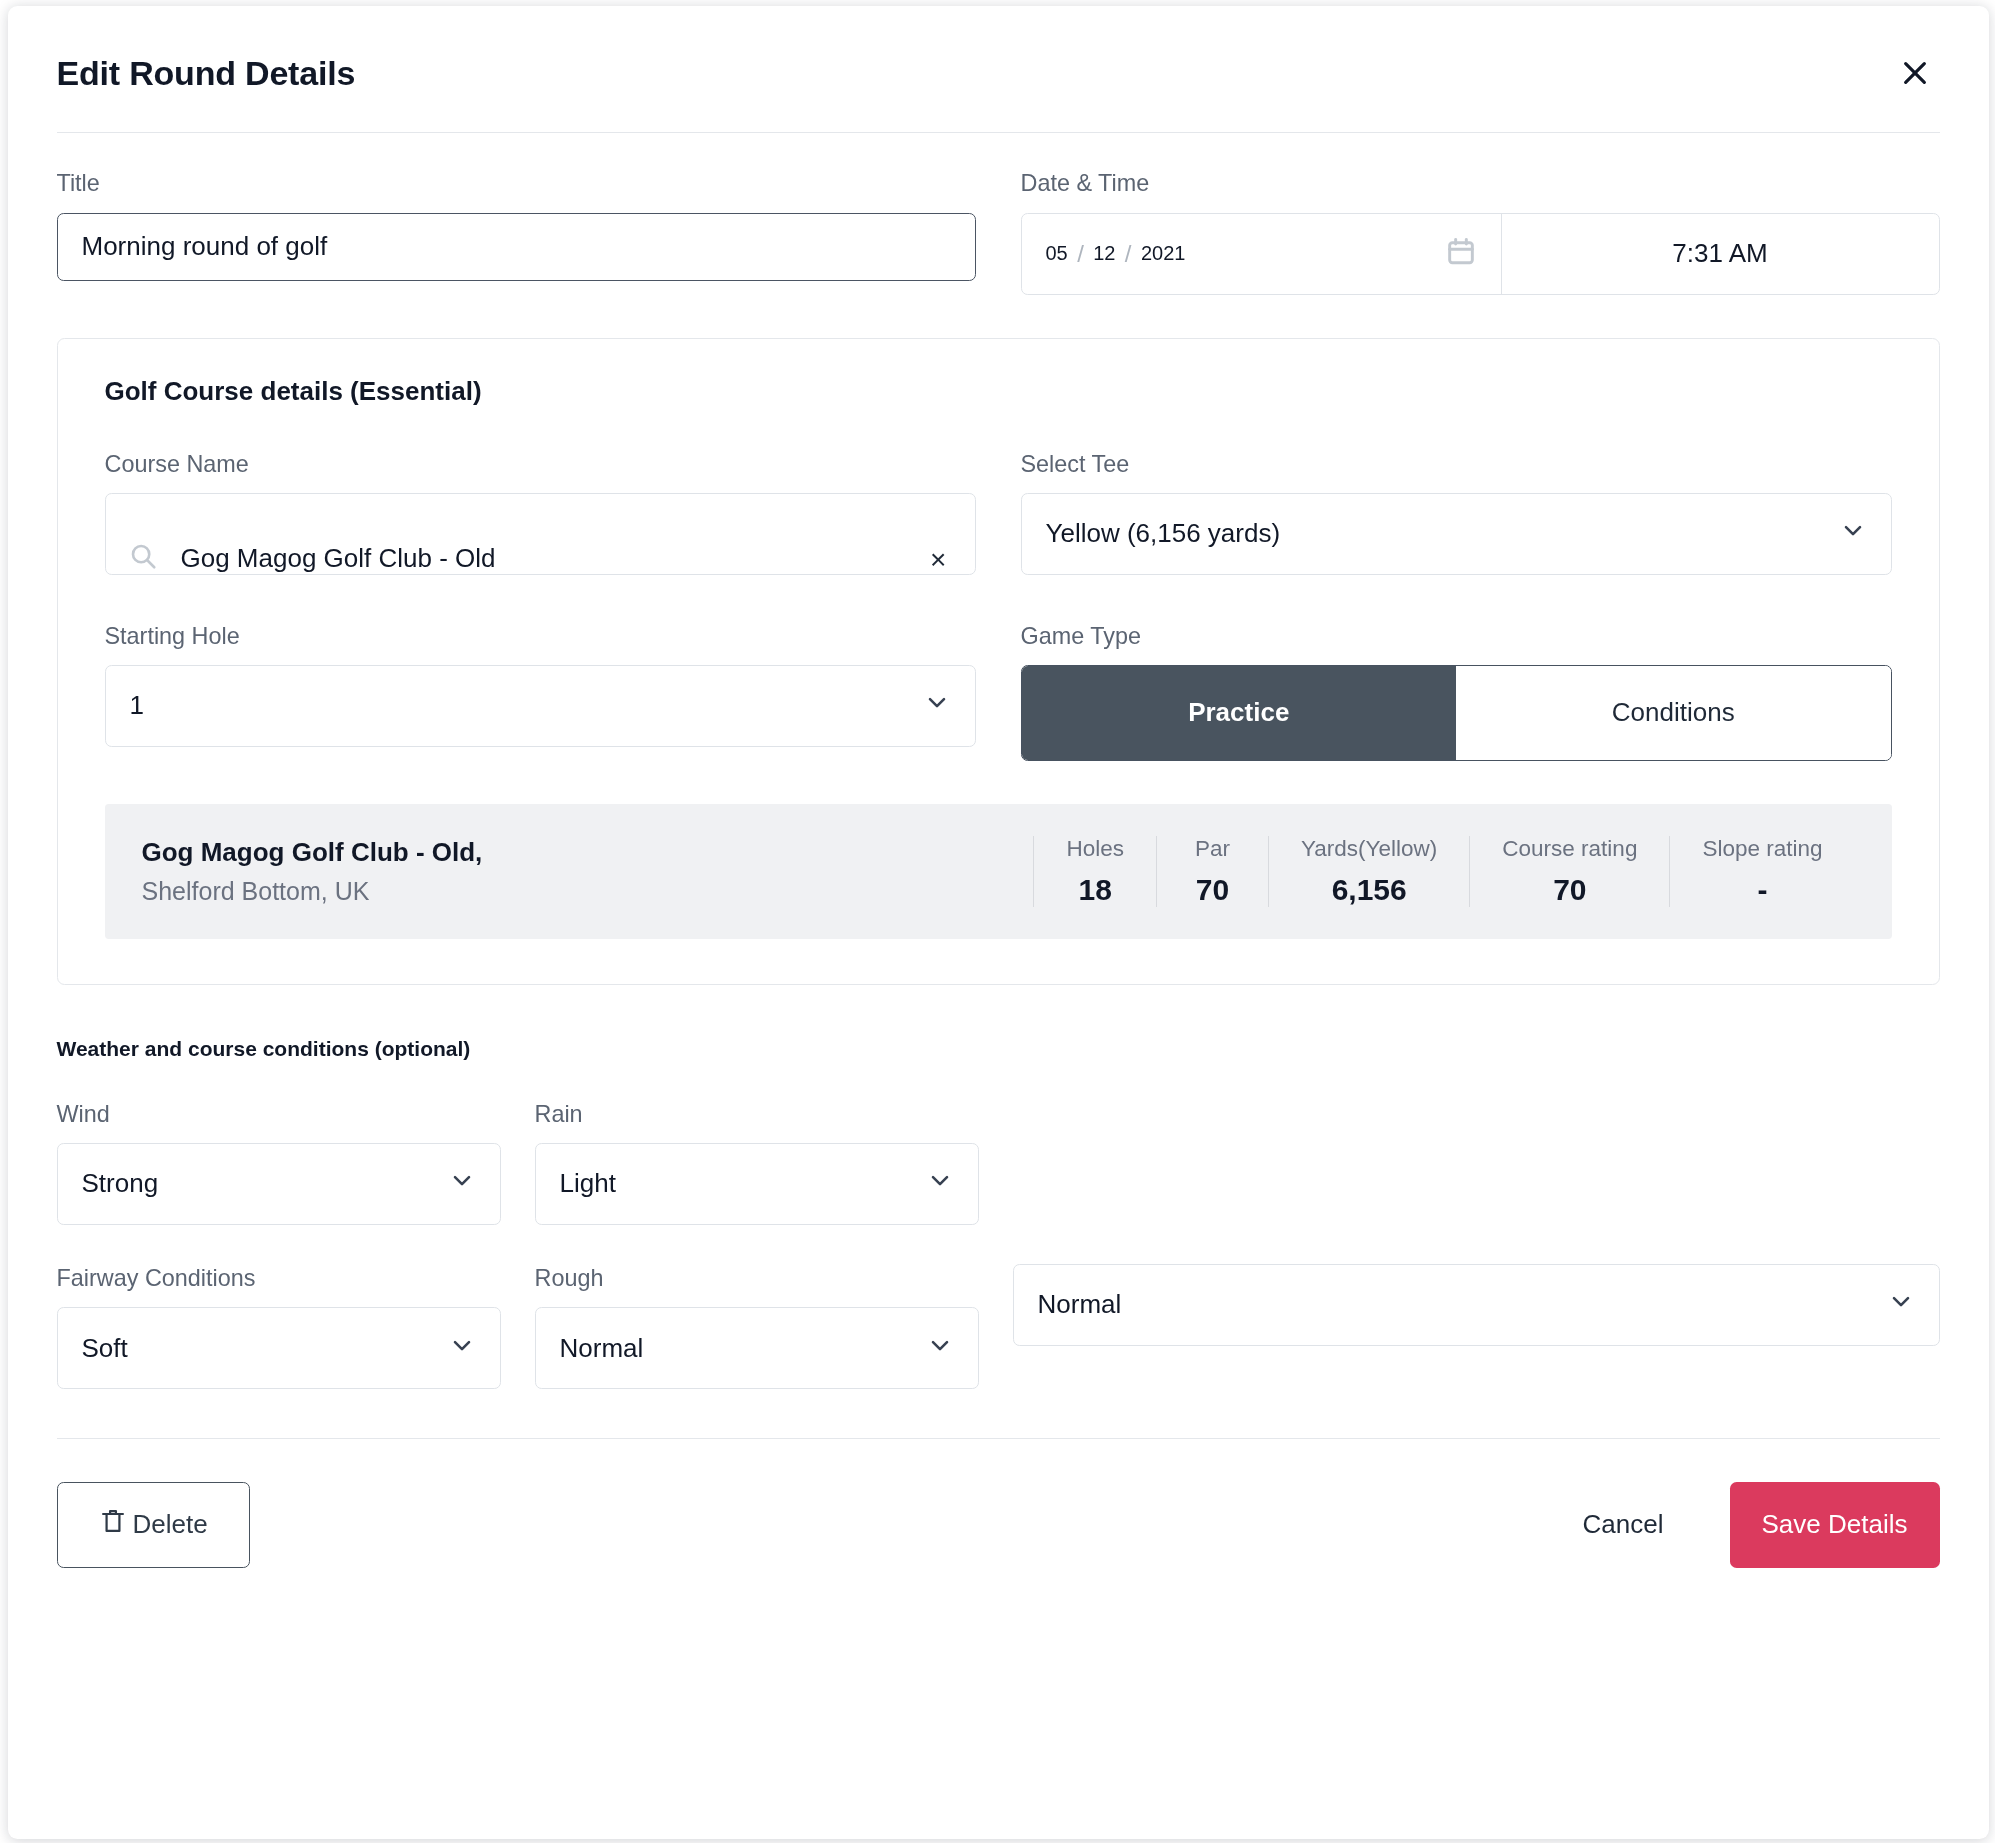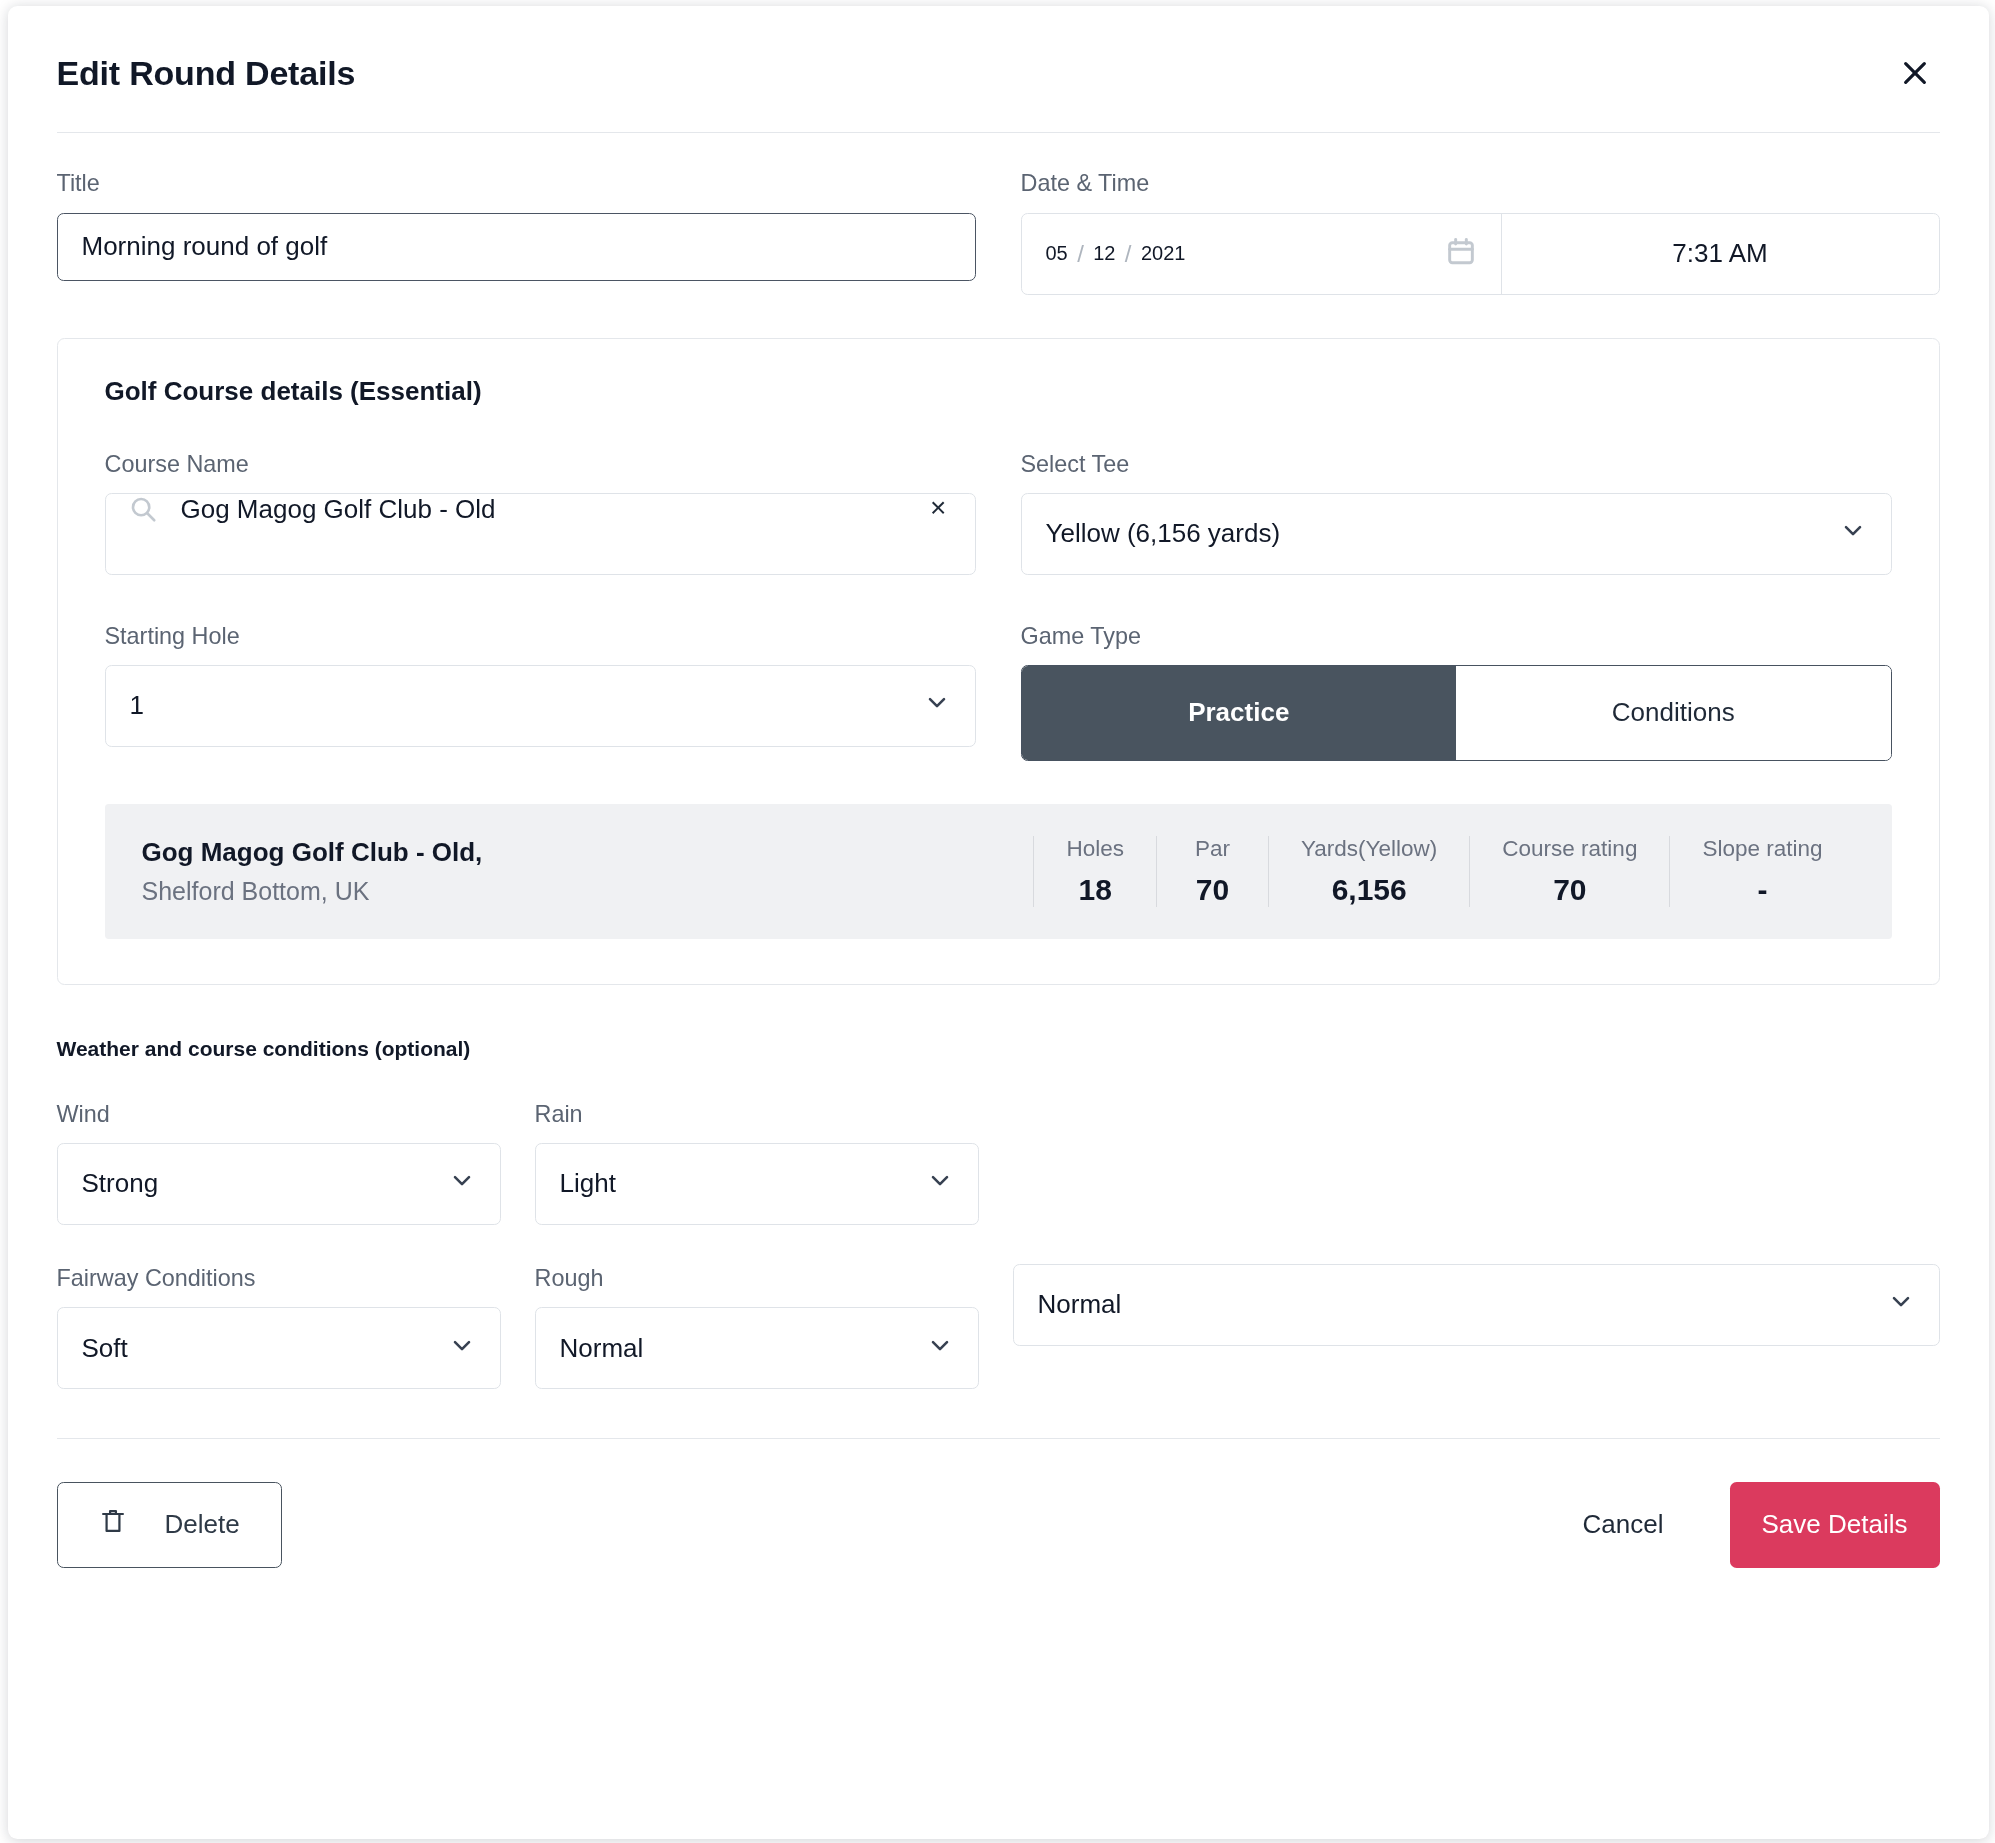--- a/index.html
+++ b/index.html
@@ -147,21 +147,21 @@
     display: flex;
     gap: 45px;
   }
   .panel-row + .panel-row { margin-top: 47px; }
 
   .search-field {
     height: 82px;
     border: 1.9px solid #dfe3e8;
     border-radius: 6.6px;
     display: flex;
-    align-items: flex-start;
+    align-items: flex-end;
     padding: 0 22.5px;
     background: #fff;
   }
   .search-field .txt {
     flex: 1 1 auto;
     font-size: 26px;
     color: #111827;
     margin-left: 22.5px;
   }
   .clear-x {
@@ -276,21 +276,21 @@
     margin-top: 49px;
   }
   .footer {
     display: flex;
     align-items: center;
     padding-top: 43px;
   }
   .delete-btn {
     display: flex;
     align-items: center;
-    gap: 38px;
+    gap: 6px;
     height: 86px;
     padding: 0 41px;
     border: 1.9px solid #49545f;
     border-radius: 6.6px;
     background: #fff;
     font-size: 26px;
     color: #2f3a47;
     cursor: pointer;
     font-family: "Liberation Sans", sans-serif;
     text-align: center;

